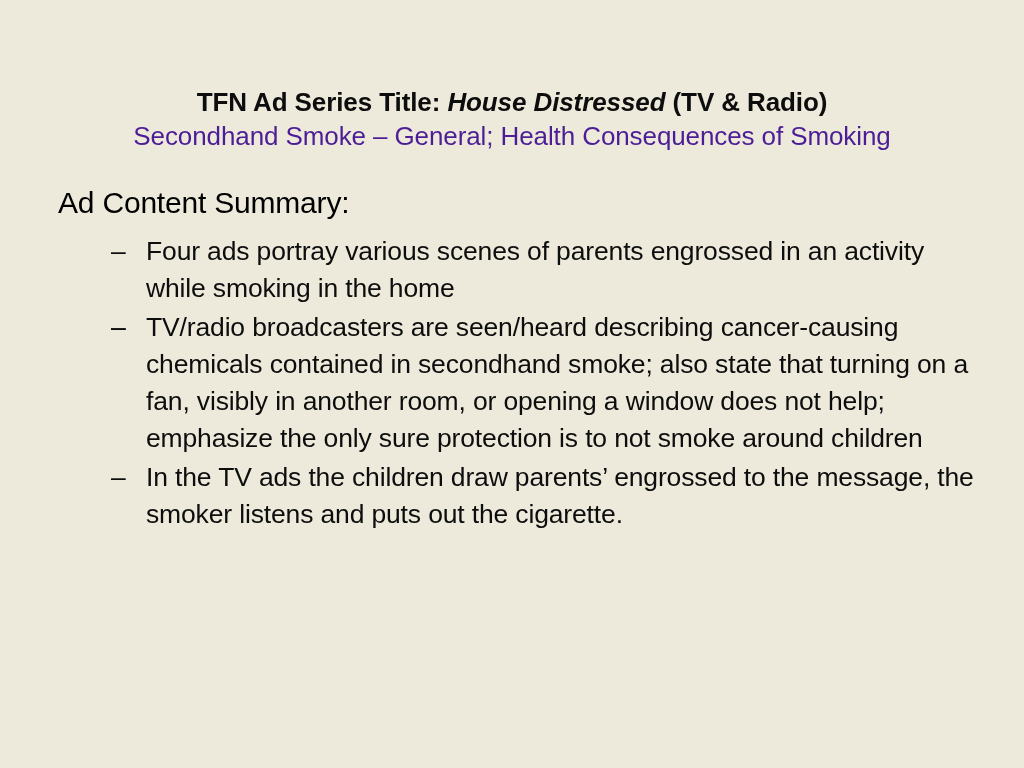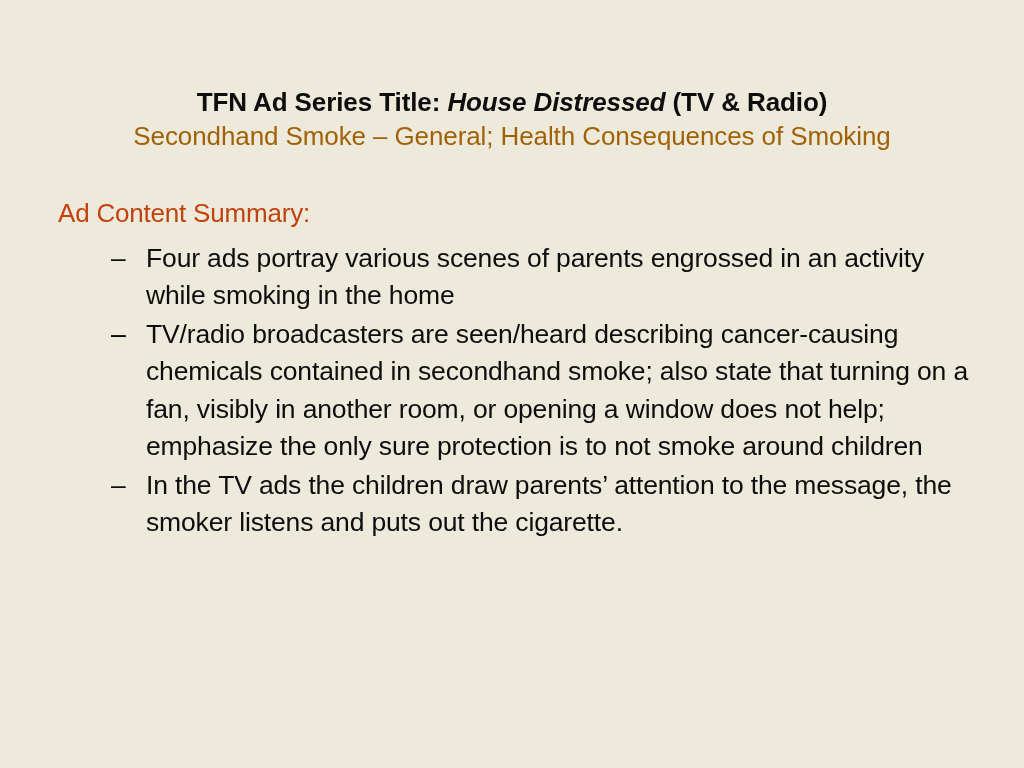--- a/index.html
+++ b/index.html
@@ -38,38 +38,38 @@
     letter-spacing: -0.1px;
     white-space: nowrap;
   }
   .title-line .ital {
     font-style: italic;
     font-weight: bold;
   }
   .subtitle-line {
     font-size: 26px;
     font-weight: normal;
-    color: #a16207;
+    color: #4c1d95;
     line-height: 1.34;
     letter-spacing: -0.1px;
     white-space: nowrap;
   }
 
   
   .body-block {
     position: absolute;
     left: 58px;
     top: 182px;
     width: 930px;
   }
   .heading {
-    font-size: 26px;
-    color: #c2410c;
+    font-size: 30px;
+    color: #000000;
     line-height: 1.16;
-    margin: 16px 0 12px 0;
+    margin: 4px 0 12px 0;
     letter-spacing: -0.2px;
   }
   .bullets {
     list-style: none;
     margin: 0;
     padding: 0;
   }
   .bullet {
     position: relative;
     padding-left: 88px;
@@ -109,18 +109,18 @@
       </li>
       <li class="bullet">
         <span class="dash">–</span>
       </li>
       <li class="bullet">
         <span class="dash">–</span>
         <span>TV/radio broadcasters are seen/heard describing cancer-causing chemicals contained in secondhand smoke; also state that turning on a fan, visibly in another room, or opening a window does not help; emphasize the only sure protection is to not smoke around children</span>
       </li>
       <li class="bullet">
         <span class="dash">–</span>
-        <span>In the TV ads the children draw parents’ attention to the message, the smoker listens and puts out the cigarette.</span>
+        <span>In the TV ads the children draw parents’ engrossed to the message, the smoker listens and puts out the cigarette.</span>
       </li>
     </ul>
   </div>
 
 </div>
 
 </body></html>

